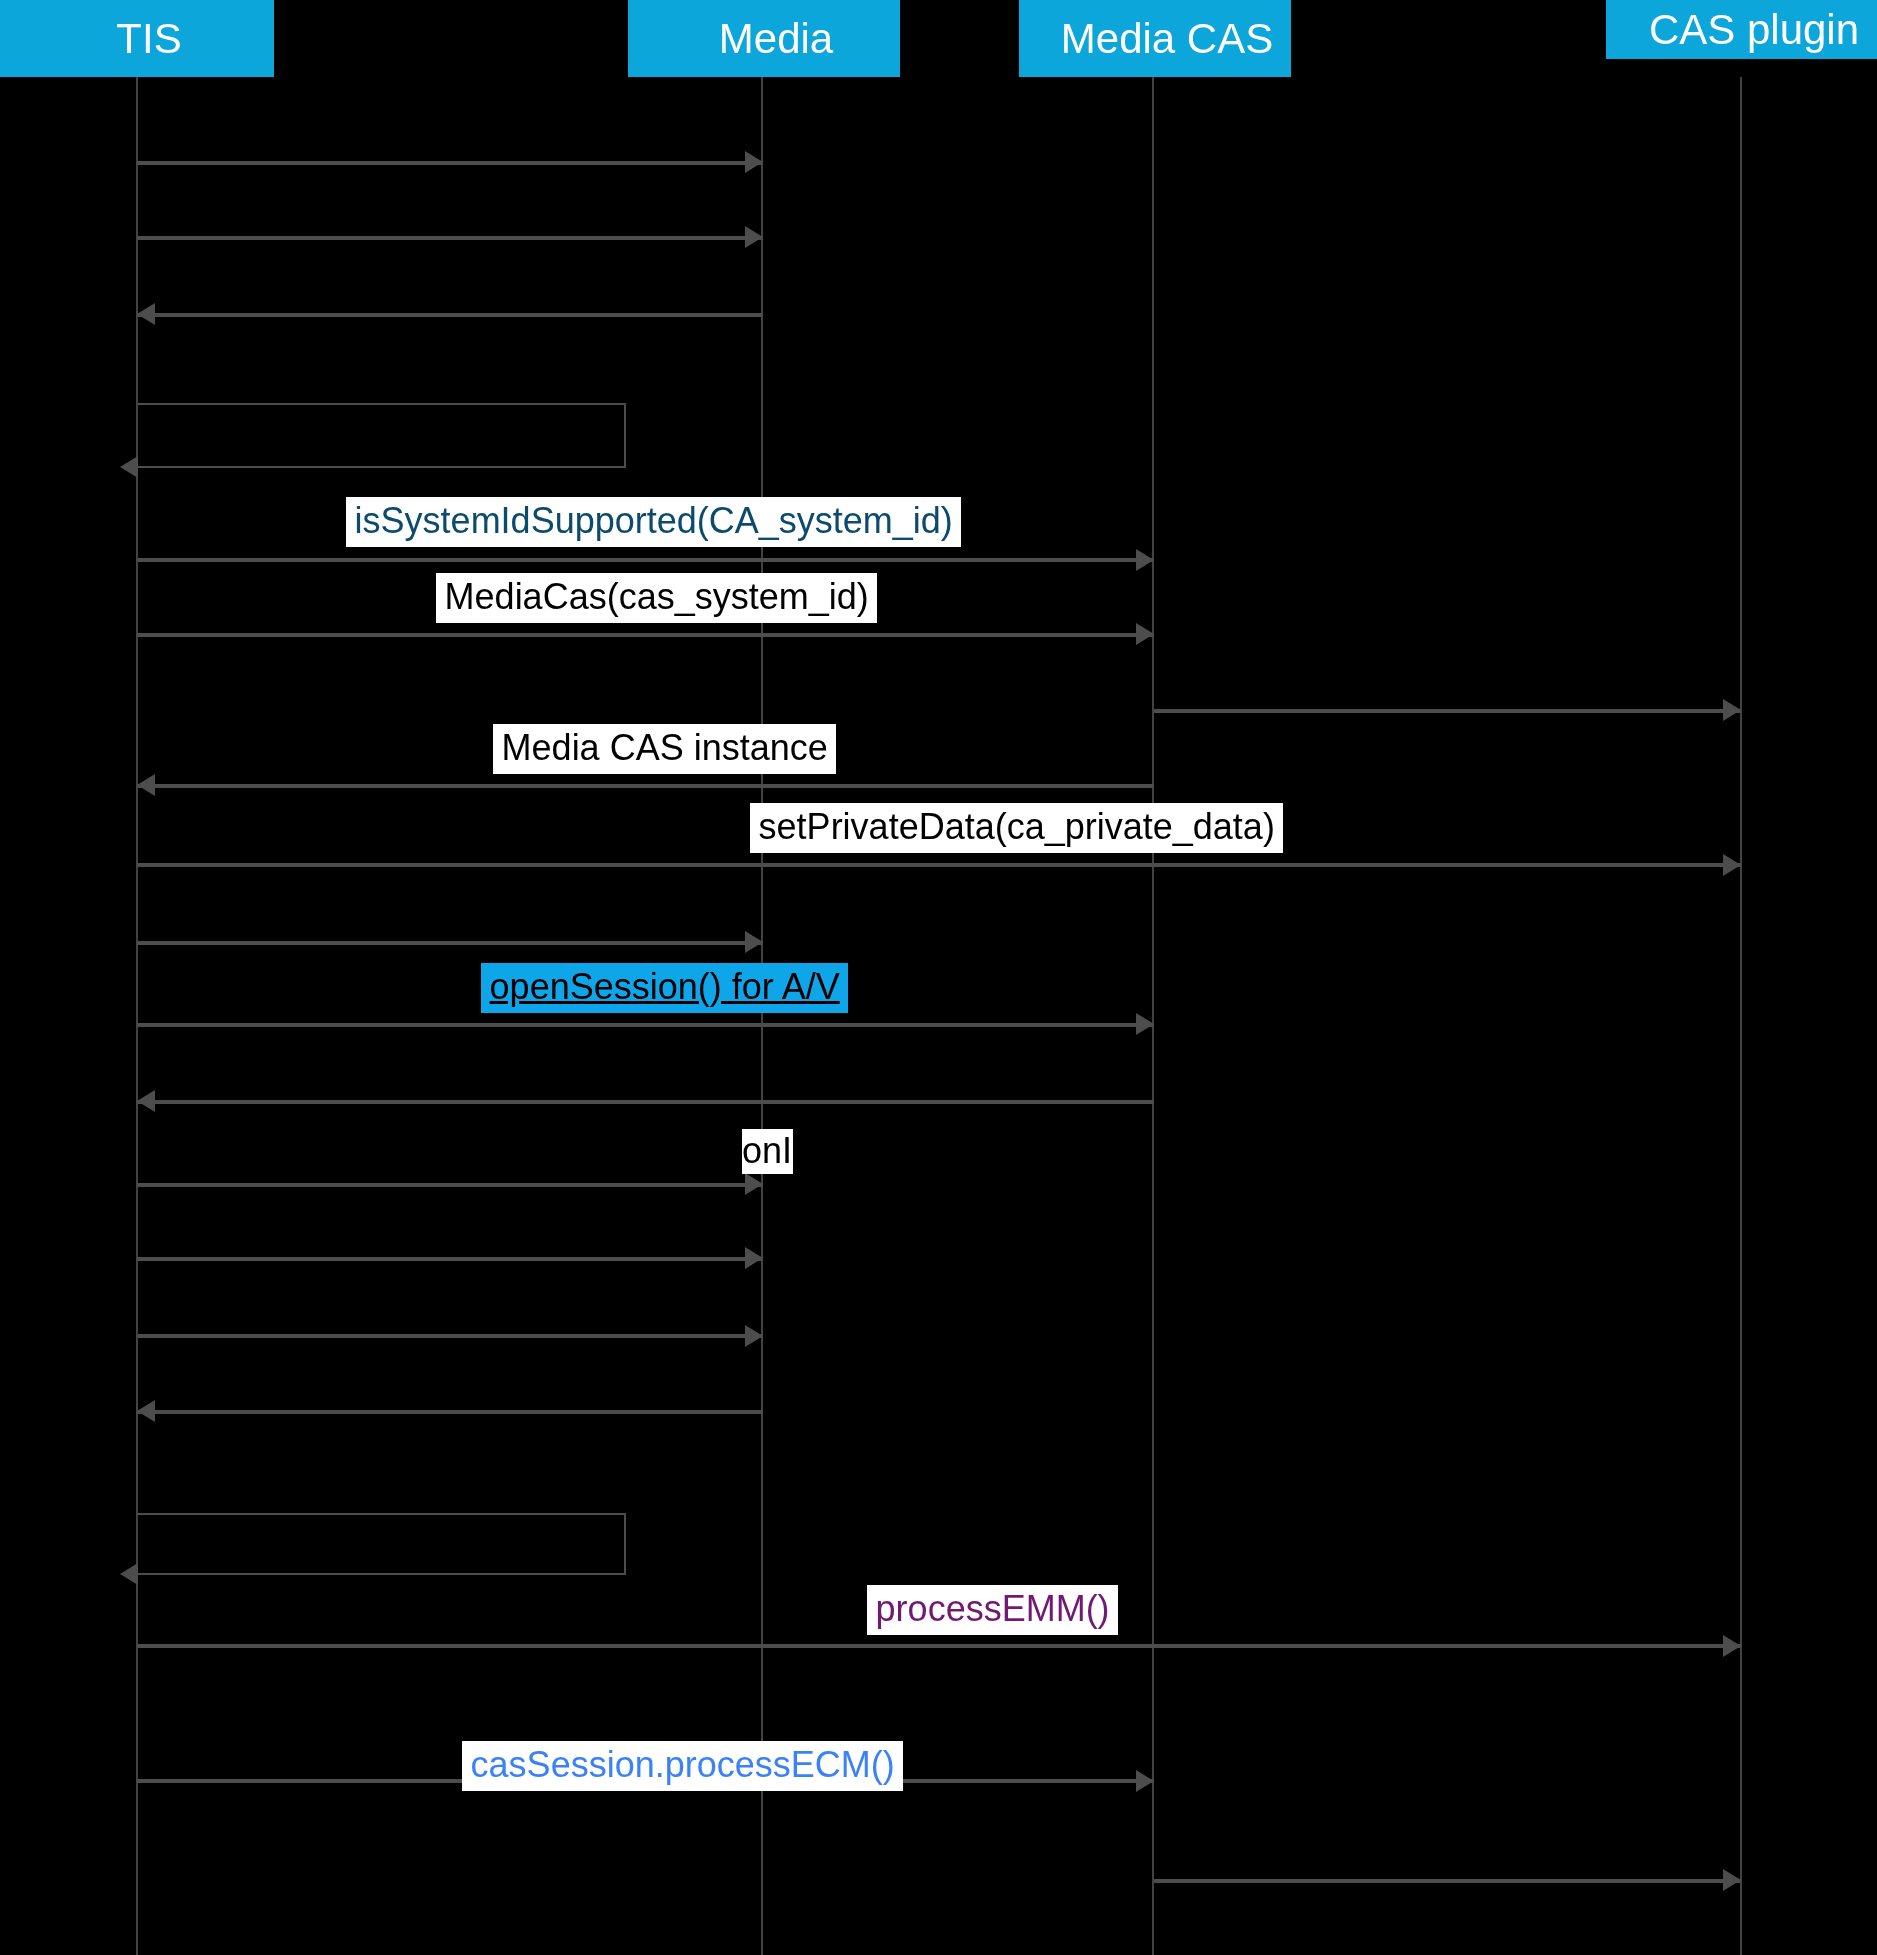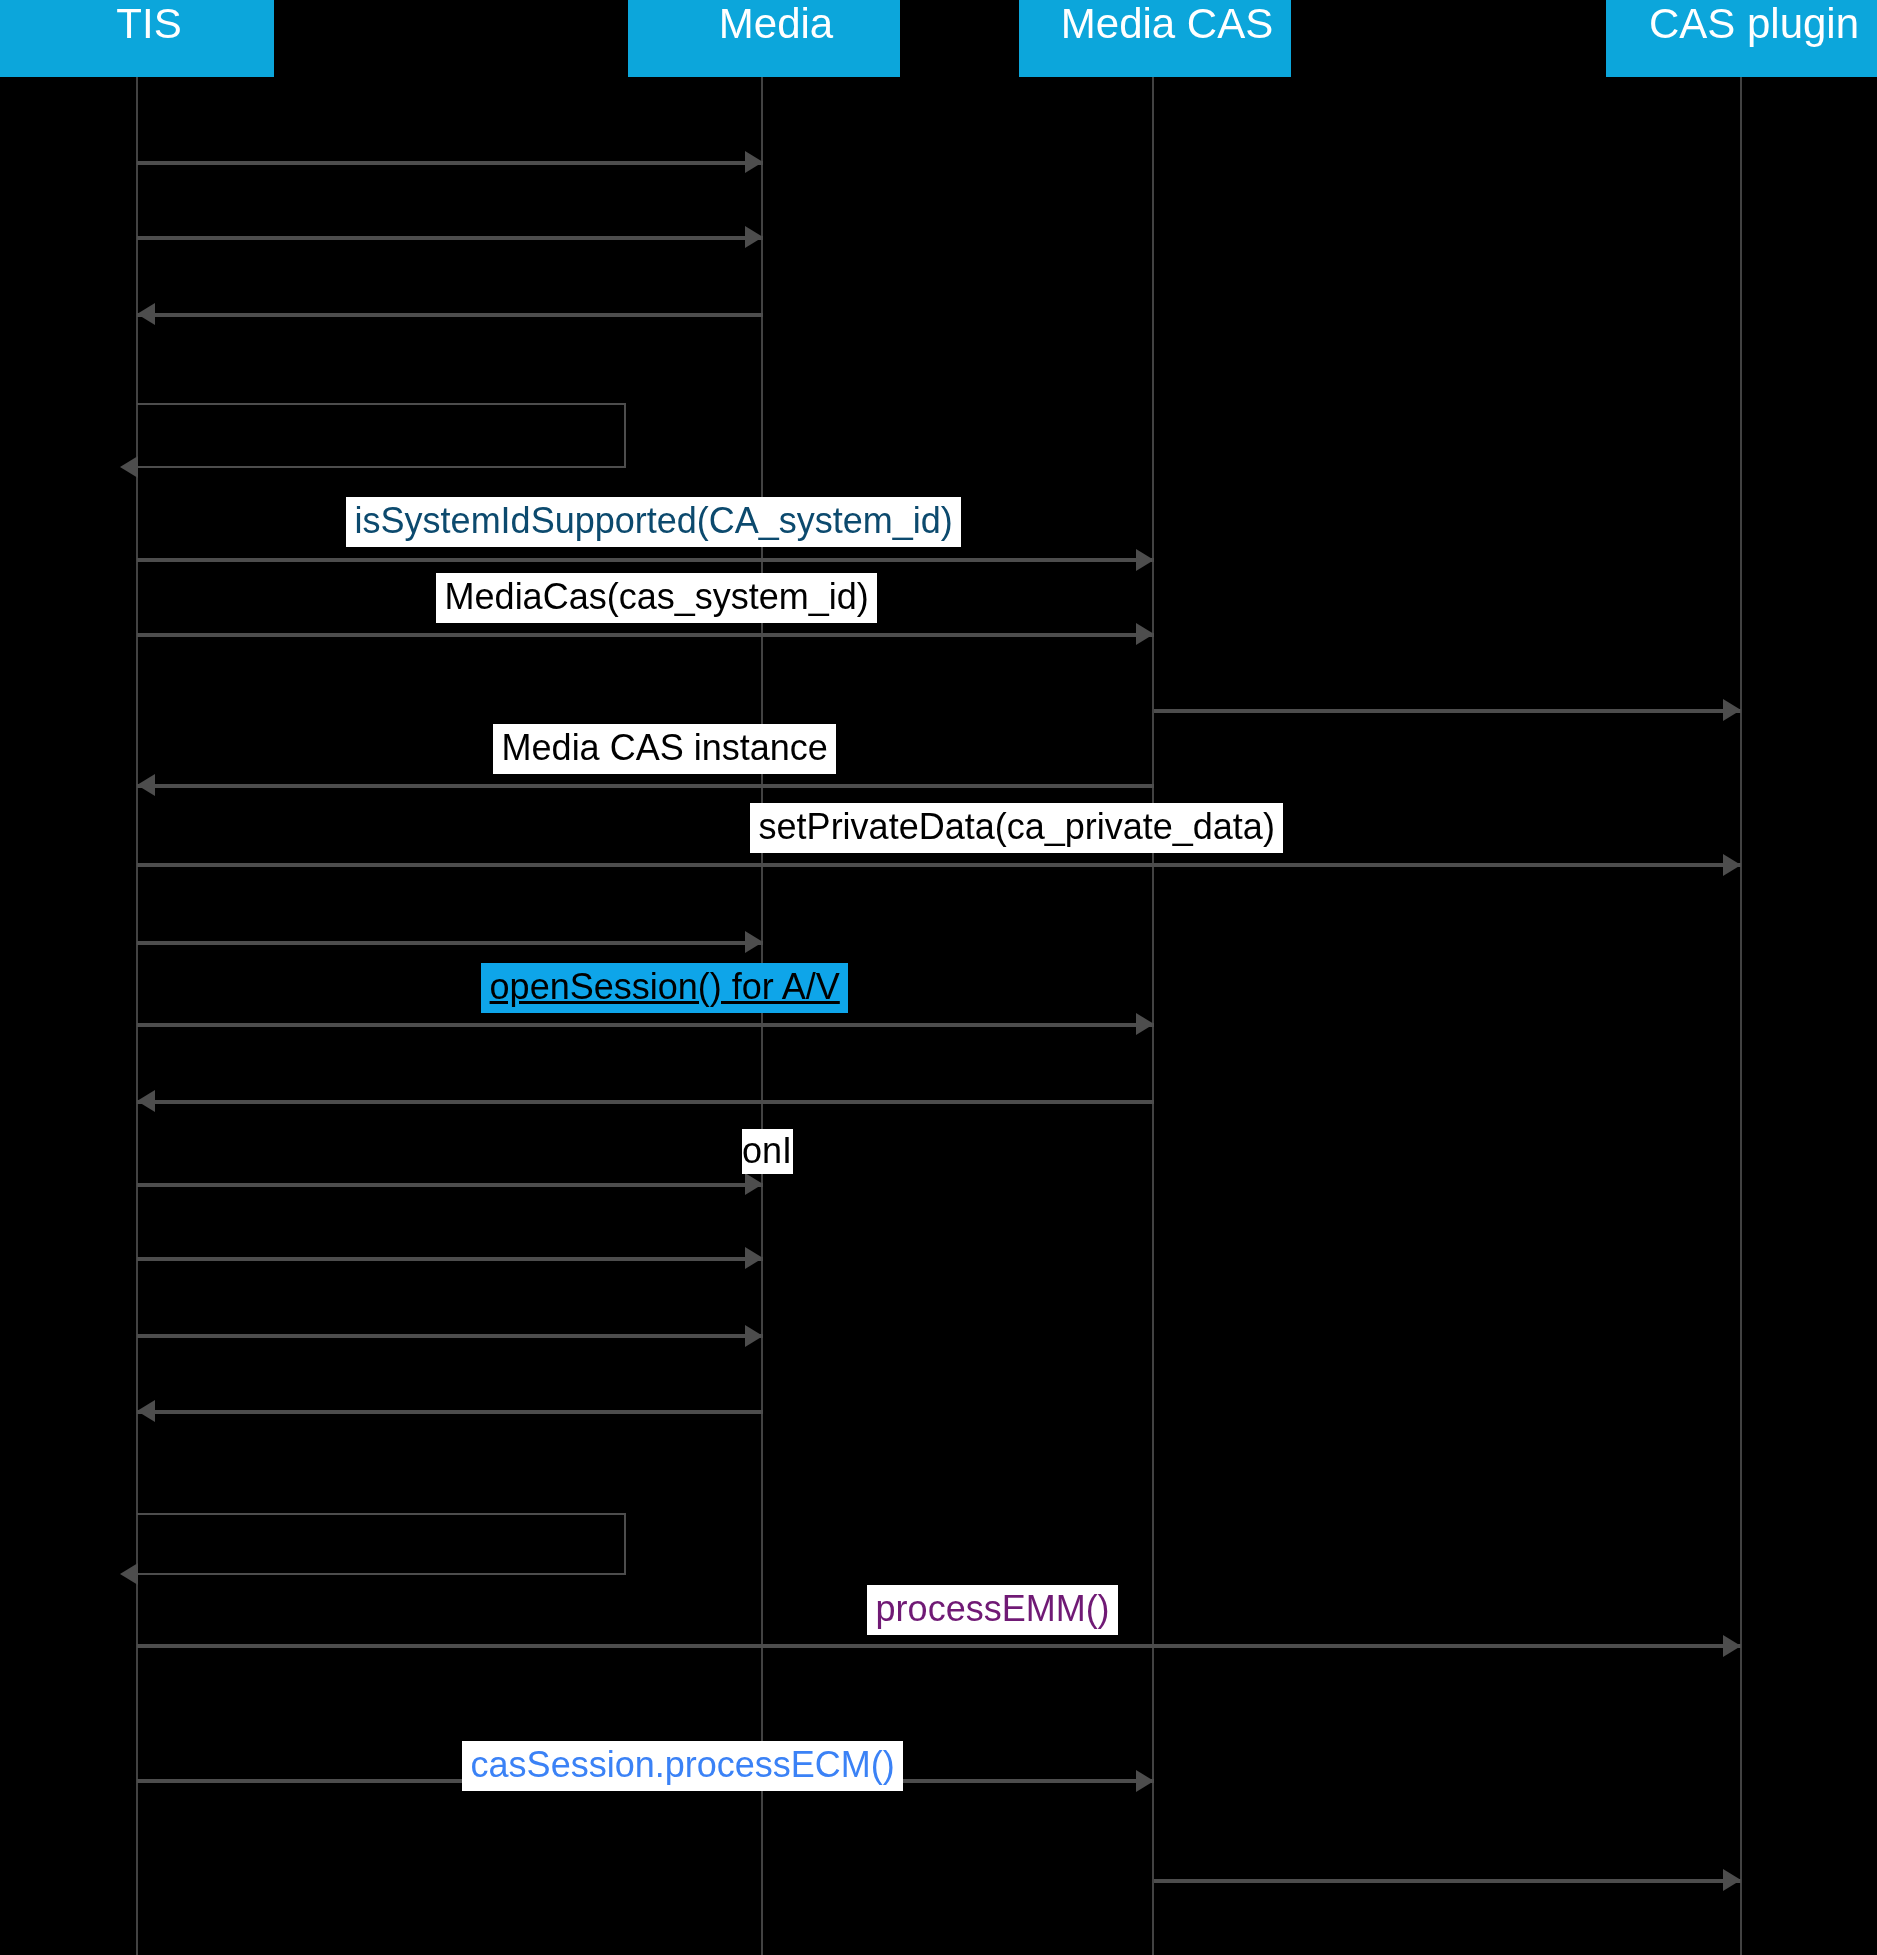--- a/index.html
+++ b/index.html
@@ -13,21 +13,21 @@
   }
   .lifeline{
     position:absolute;
     width:2.3px;
     background:#4d4d4d;
   }
   .actor-box{
     position:absolute;
     background:#0CA6DB;
     display:flex;
-    align-items:flex-start;
+    align-items:center;
     justify-content:center;
     color:#ffffff;
     font-size:42px;
     font-family:"Liberation Sans",sans-serif;
     letter-spacing:0px;
     box-sizing:border-box;
     padding-left:24px;
   }
   .msg{
     position:absolute;
@@ -81,21 +81,21 @@
     <div class="lifeline" style="left: 1740px; top: 77px; height: 1880px; width: 1.6px; background: rgb(77, 77, 77); opacity: 0.85;"></div>
     <div class="actor-box" style="left: 0px; top: 0px; width: 274px; height: 77px; background: rgb(12, 166, 219);">
       <span>TIS</span>
     </div>
     <div class="actor-box" style="left: 628px; top: 0px; width: 272px; height: 77px; background: rgb(12, 166, 219);">
       <span>Media</span>
     </div>
     <div class="actor-box" style="left: 1019px; top: 0px; width: 272px; height: 77px; background: rgb(12, 166, 219);">
       <span>Media CAS</span>
     </div>
-    <div class="actor-box" style="left: 1606px; top: 0px; width: 272px; height: 77px; background: rgb(12, 166, 219);">
+    <div class="actor-box" style="left: 1606px; top: 0px; width: 272px; height: 59px; background: rgb(12, 166, 219);">
       <span>CAS plugin</span>
     </div>
     <div class="msg" style="left: 137px; top: 161px; width: 626px; background: rgb(77, 77, 77);"></div>
     <div class="arrow-head right" style="top: 151px; left: 745px; border-left-color: rgb(77, 77, 77);"></div>
     <div class="msg" style="left: 137px; top: 236px; width: 626px; background: rgb(77, 77, 77);"></div>
     <div class="arrow-head right" style="top: 226px; left: 745px; border-left-color: rgb(77, 77, 77);"></div>
     <div class="msg" style="left: 137px; top: 313px; width: 626px; background: rgb(77, 77, 77);"></div>
     <div class="arrow-head left" style="top: 303px; left: 137px; border-right-color: rgb(77, 77, 77);"></div>
     <div class="self-loop" style="left: 137px; top: 403px; width: 489px; height: 65px; border-color: rgb(77, 77, 77);"></div>
     <div class="arrow-head left" style="left: 120px; top: 456px; border-right-color: rgb(77, 77, 77);"></div>

